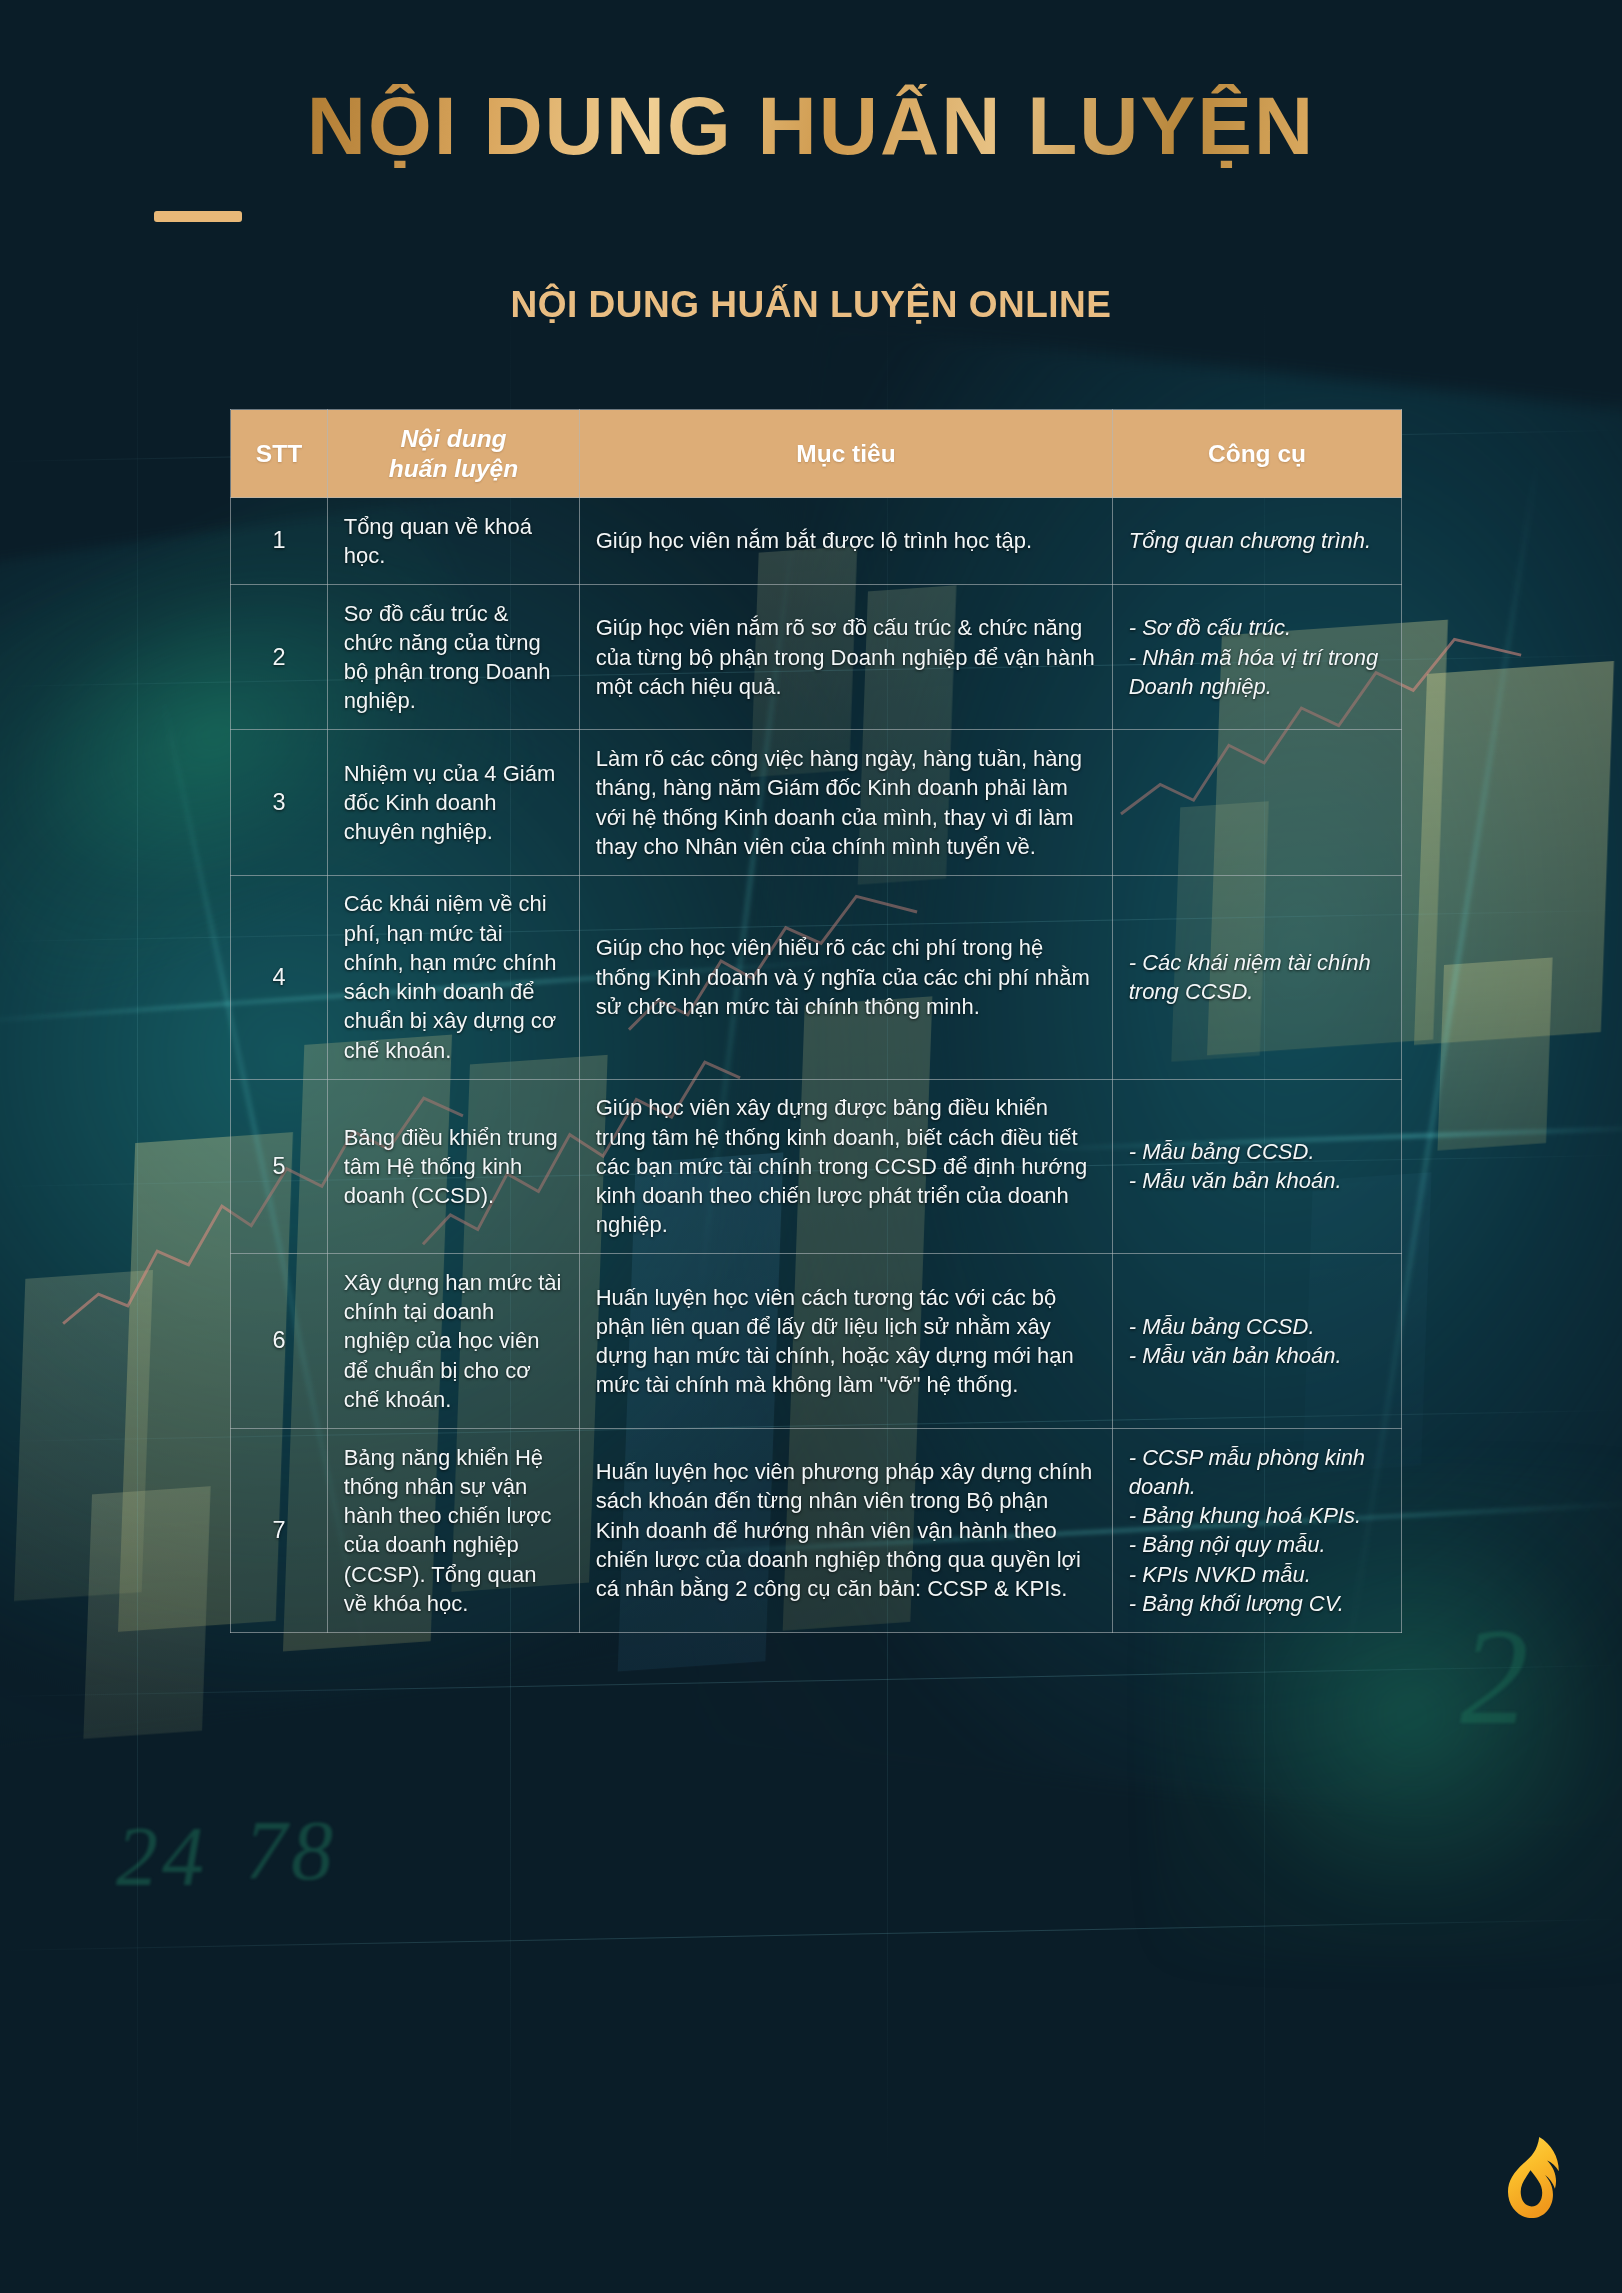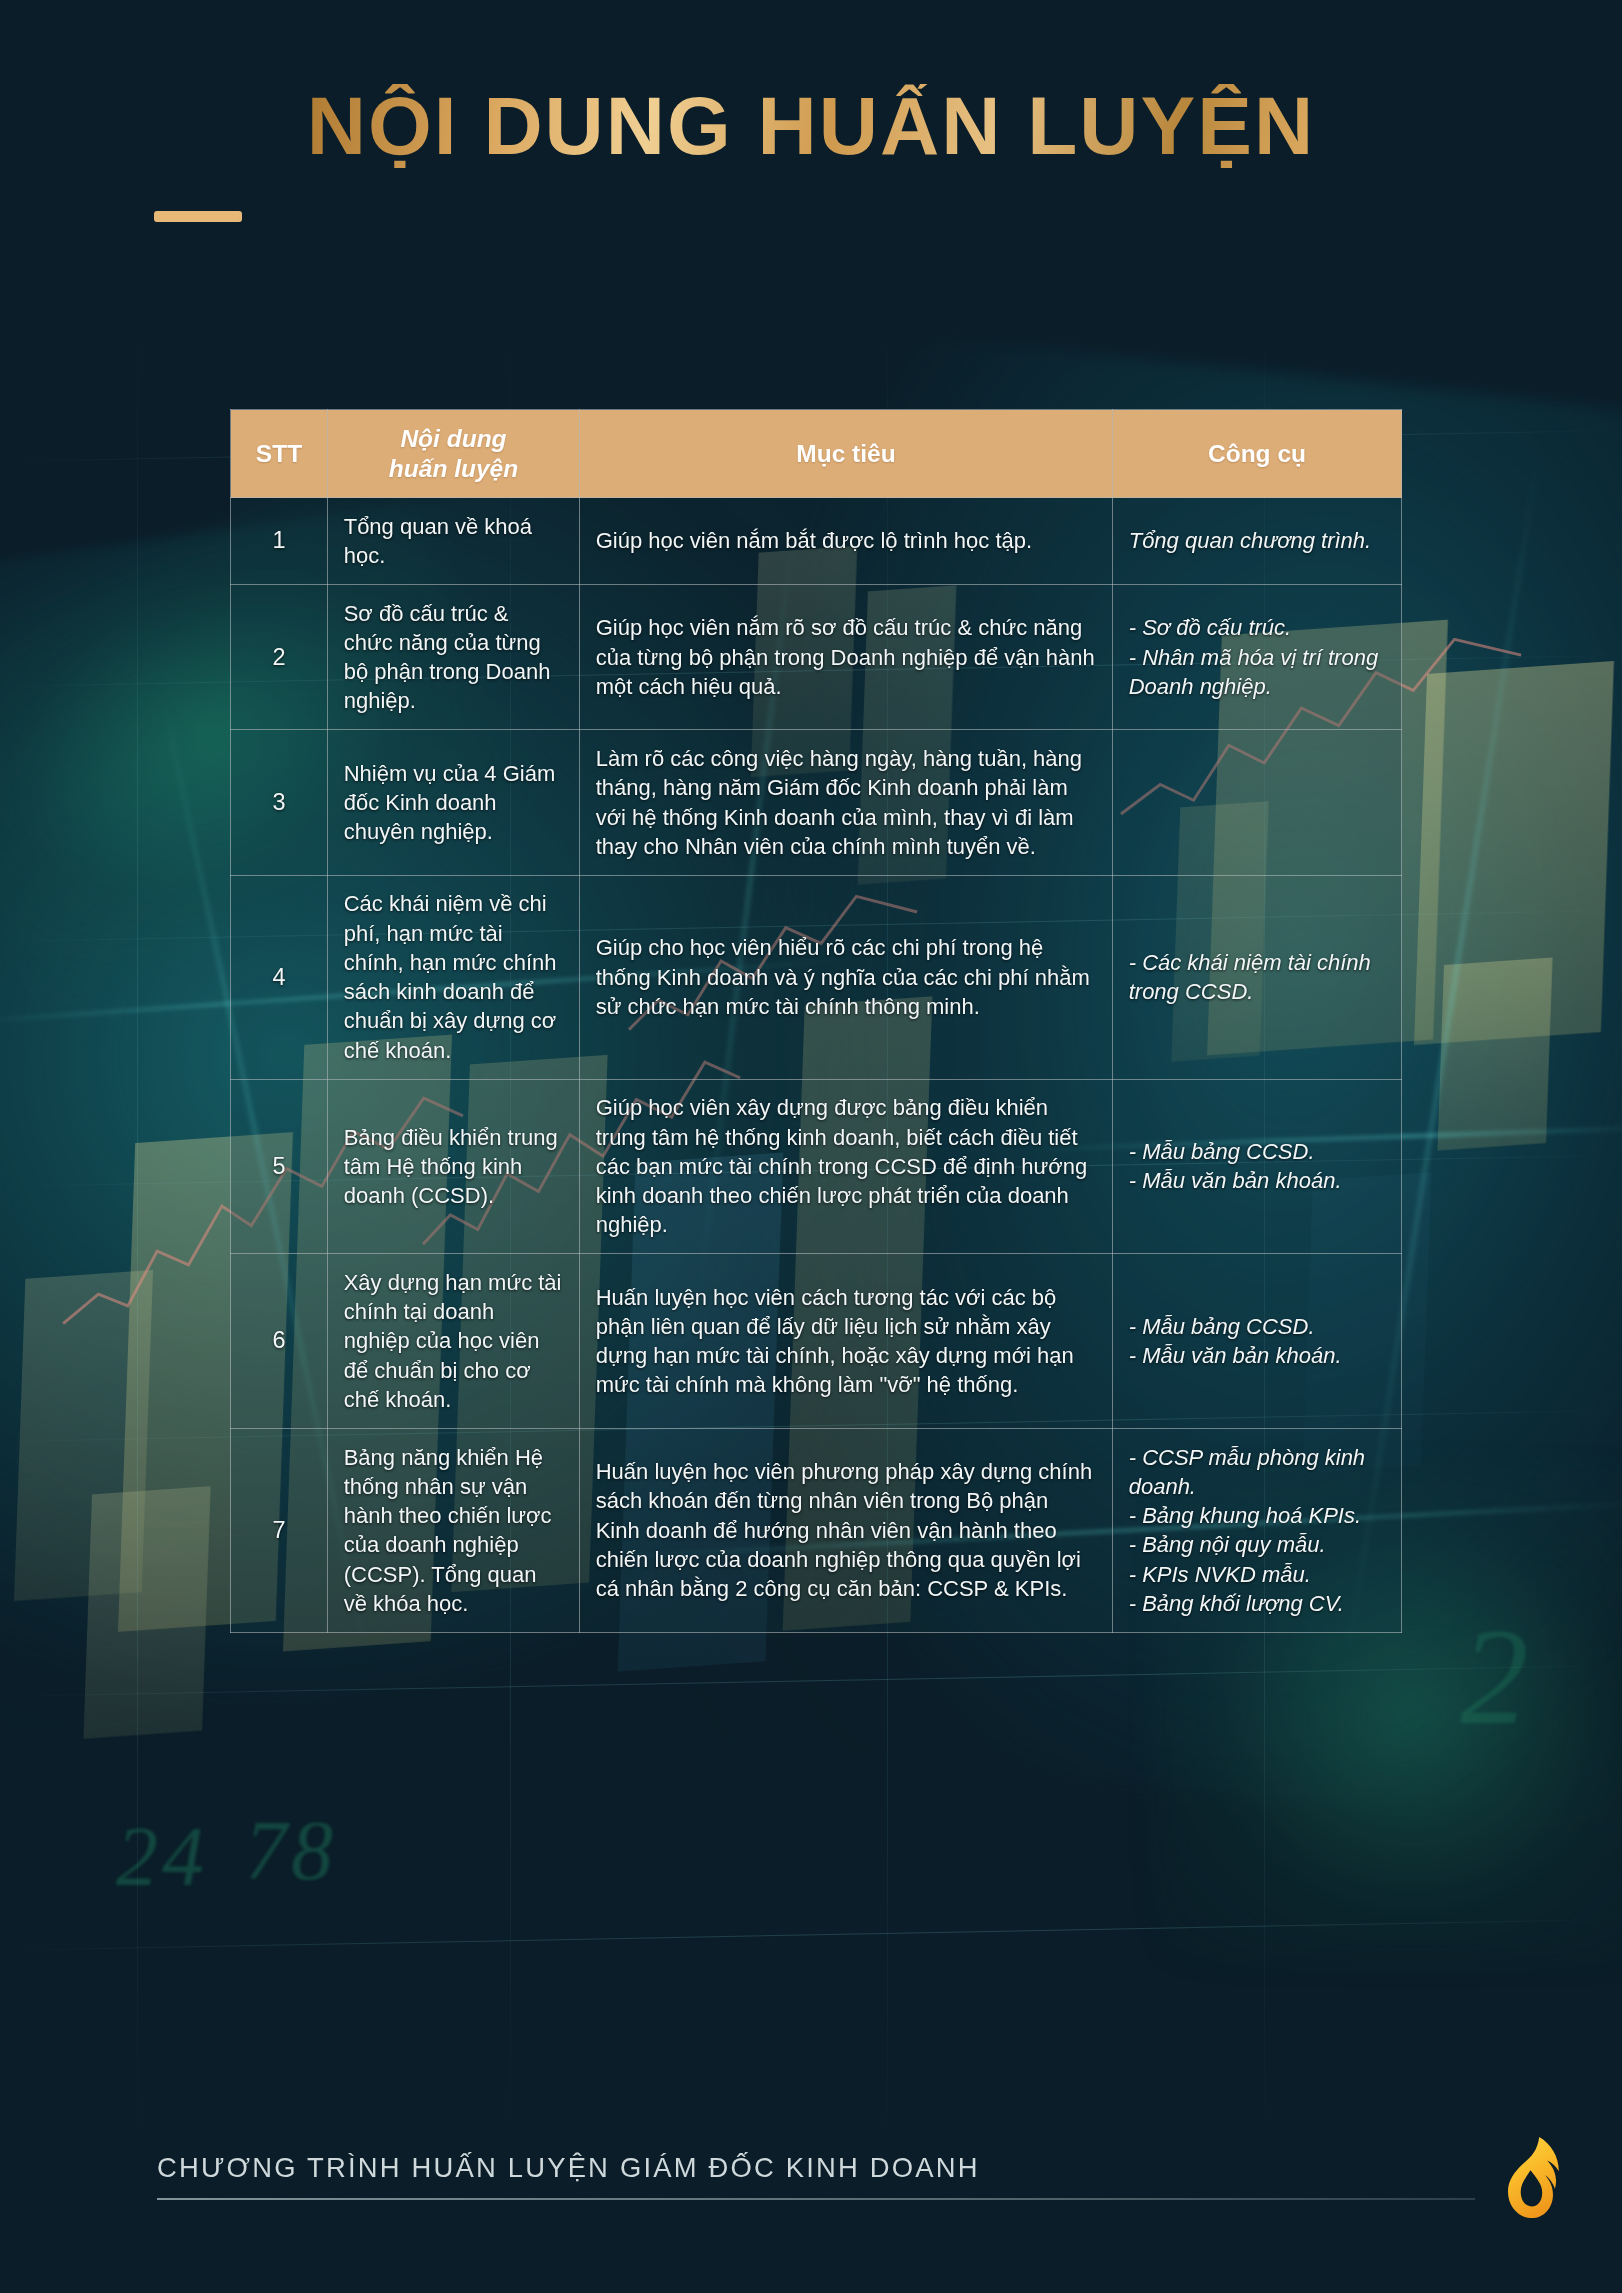--- a/index.html
+++ b/index.html
@@ -267,20 +267,21 @@
     <div class="ghost-num" style="left:116px; top:1808px;">24</div>
     <div class="ghost-num" style="left:245px; top:1802px;">78</div>
     <div class="ghost-num" style="left:1460px; top:1598px; font-size:137px; color:rgba(40,170,120,0.22);">2</div>
   </div>
 
   <div class="title-wrap">
     <span class="main-title">NỘI DUNG HUẤN LUYỆN</span>
     <div class="title-underline"></div>
   </div>
 
+  <div class="subtitle">NỘI DUNG HUẤN LUYỆN ONLINE</div>
 
   <div class="table-wrap">
     <table class="content-table">
       <colgroup>
         <col class="c-stt">
           <col class="c-name">
           <col class="c-goal">
           <col class="c-tool">
       </colgroup>
       <thead>
@@ -339,24 +340,20 @@
           <td class="col-tool">- CCSP mẫu phòng kinh doanh.
 - Bảng khung hoá KPIs.
 - Bảng nội quy mẫu.
 - KPIs NVKD mẫu.
 - Bảng khối lượng CV.</td>
         </tr>
       </tbody>
     </table>
   </div>
 
-  <div class="footer">
-    <div class="footer-text">CHƯƠNG TRÌNH HUẤN LUYỆN GIÁM ĐỐC KINH DOANH</div>
-    <div class="footer-rule"></div>
-  </div>
 
   <svg class="flame-logo" viewBox="0 0 72 90">
     <defs>
       <linearGradient id="flameGrad" x1="0" y1="0" x2="0.4" y2="1">
         <stop offset="0%" stop-color="#fdd54a"></stop>
         <stop offset="45%" stop-color="#fbbe2b"></stop>
         <stop offset="100%" stop-color="#f0991c"></stop>
       </linearGradient>
     </defs>
     <path fill="url(#flameGrad)" d="M46,2 C44,16 38,22 30,29 C20,38 14,47 14,58 C14,73 25,85 38,85 C51,85 60,74 60,61 C60,52 56,46 52,41 C56,44 60,49 62,55 C65,45 62,34 54,26 C59,28 63,32 66,37 C66,22 58,9 46,2 Z"></path>

